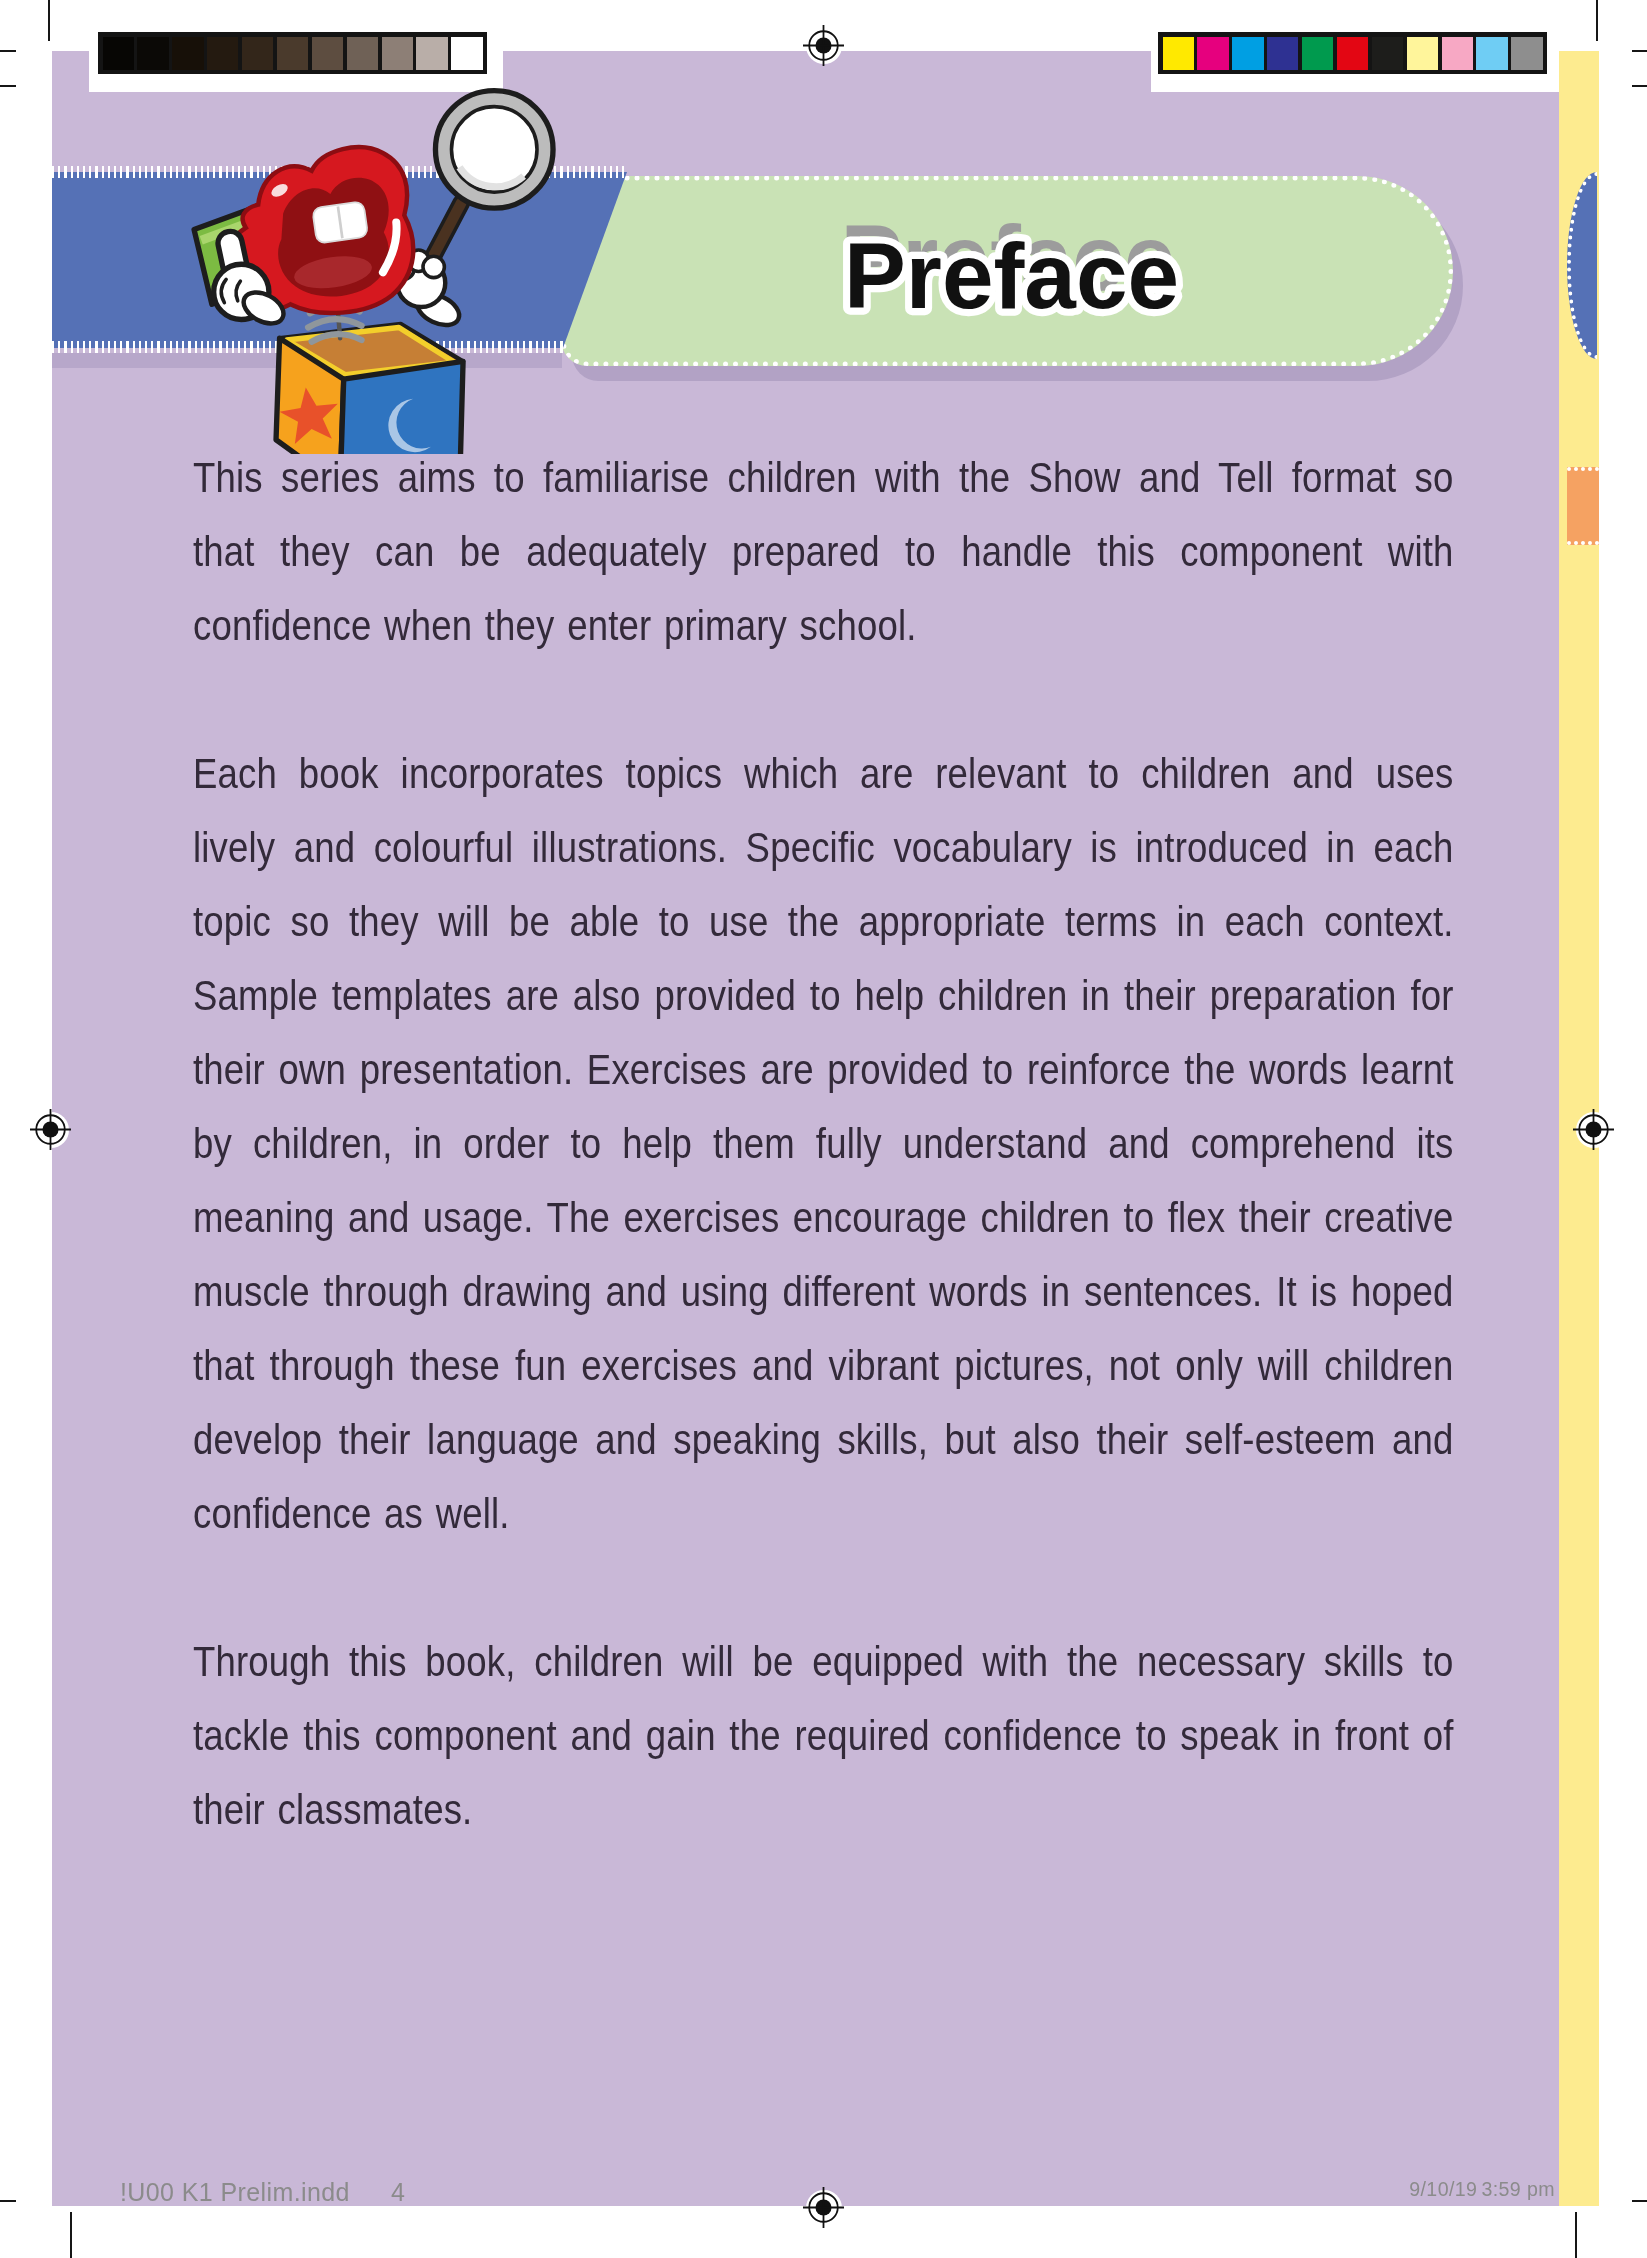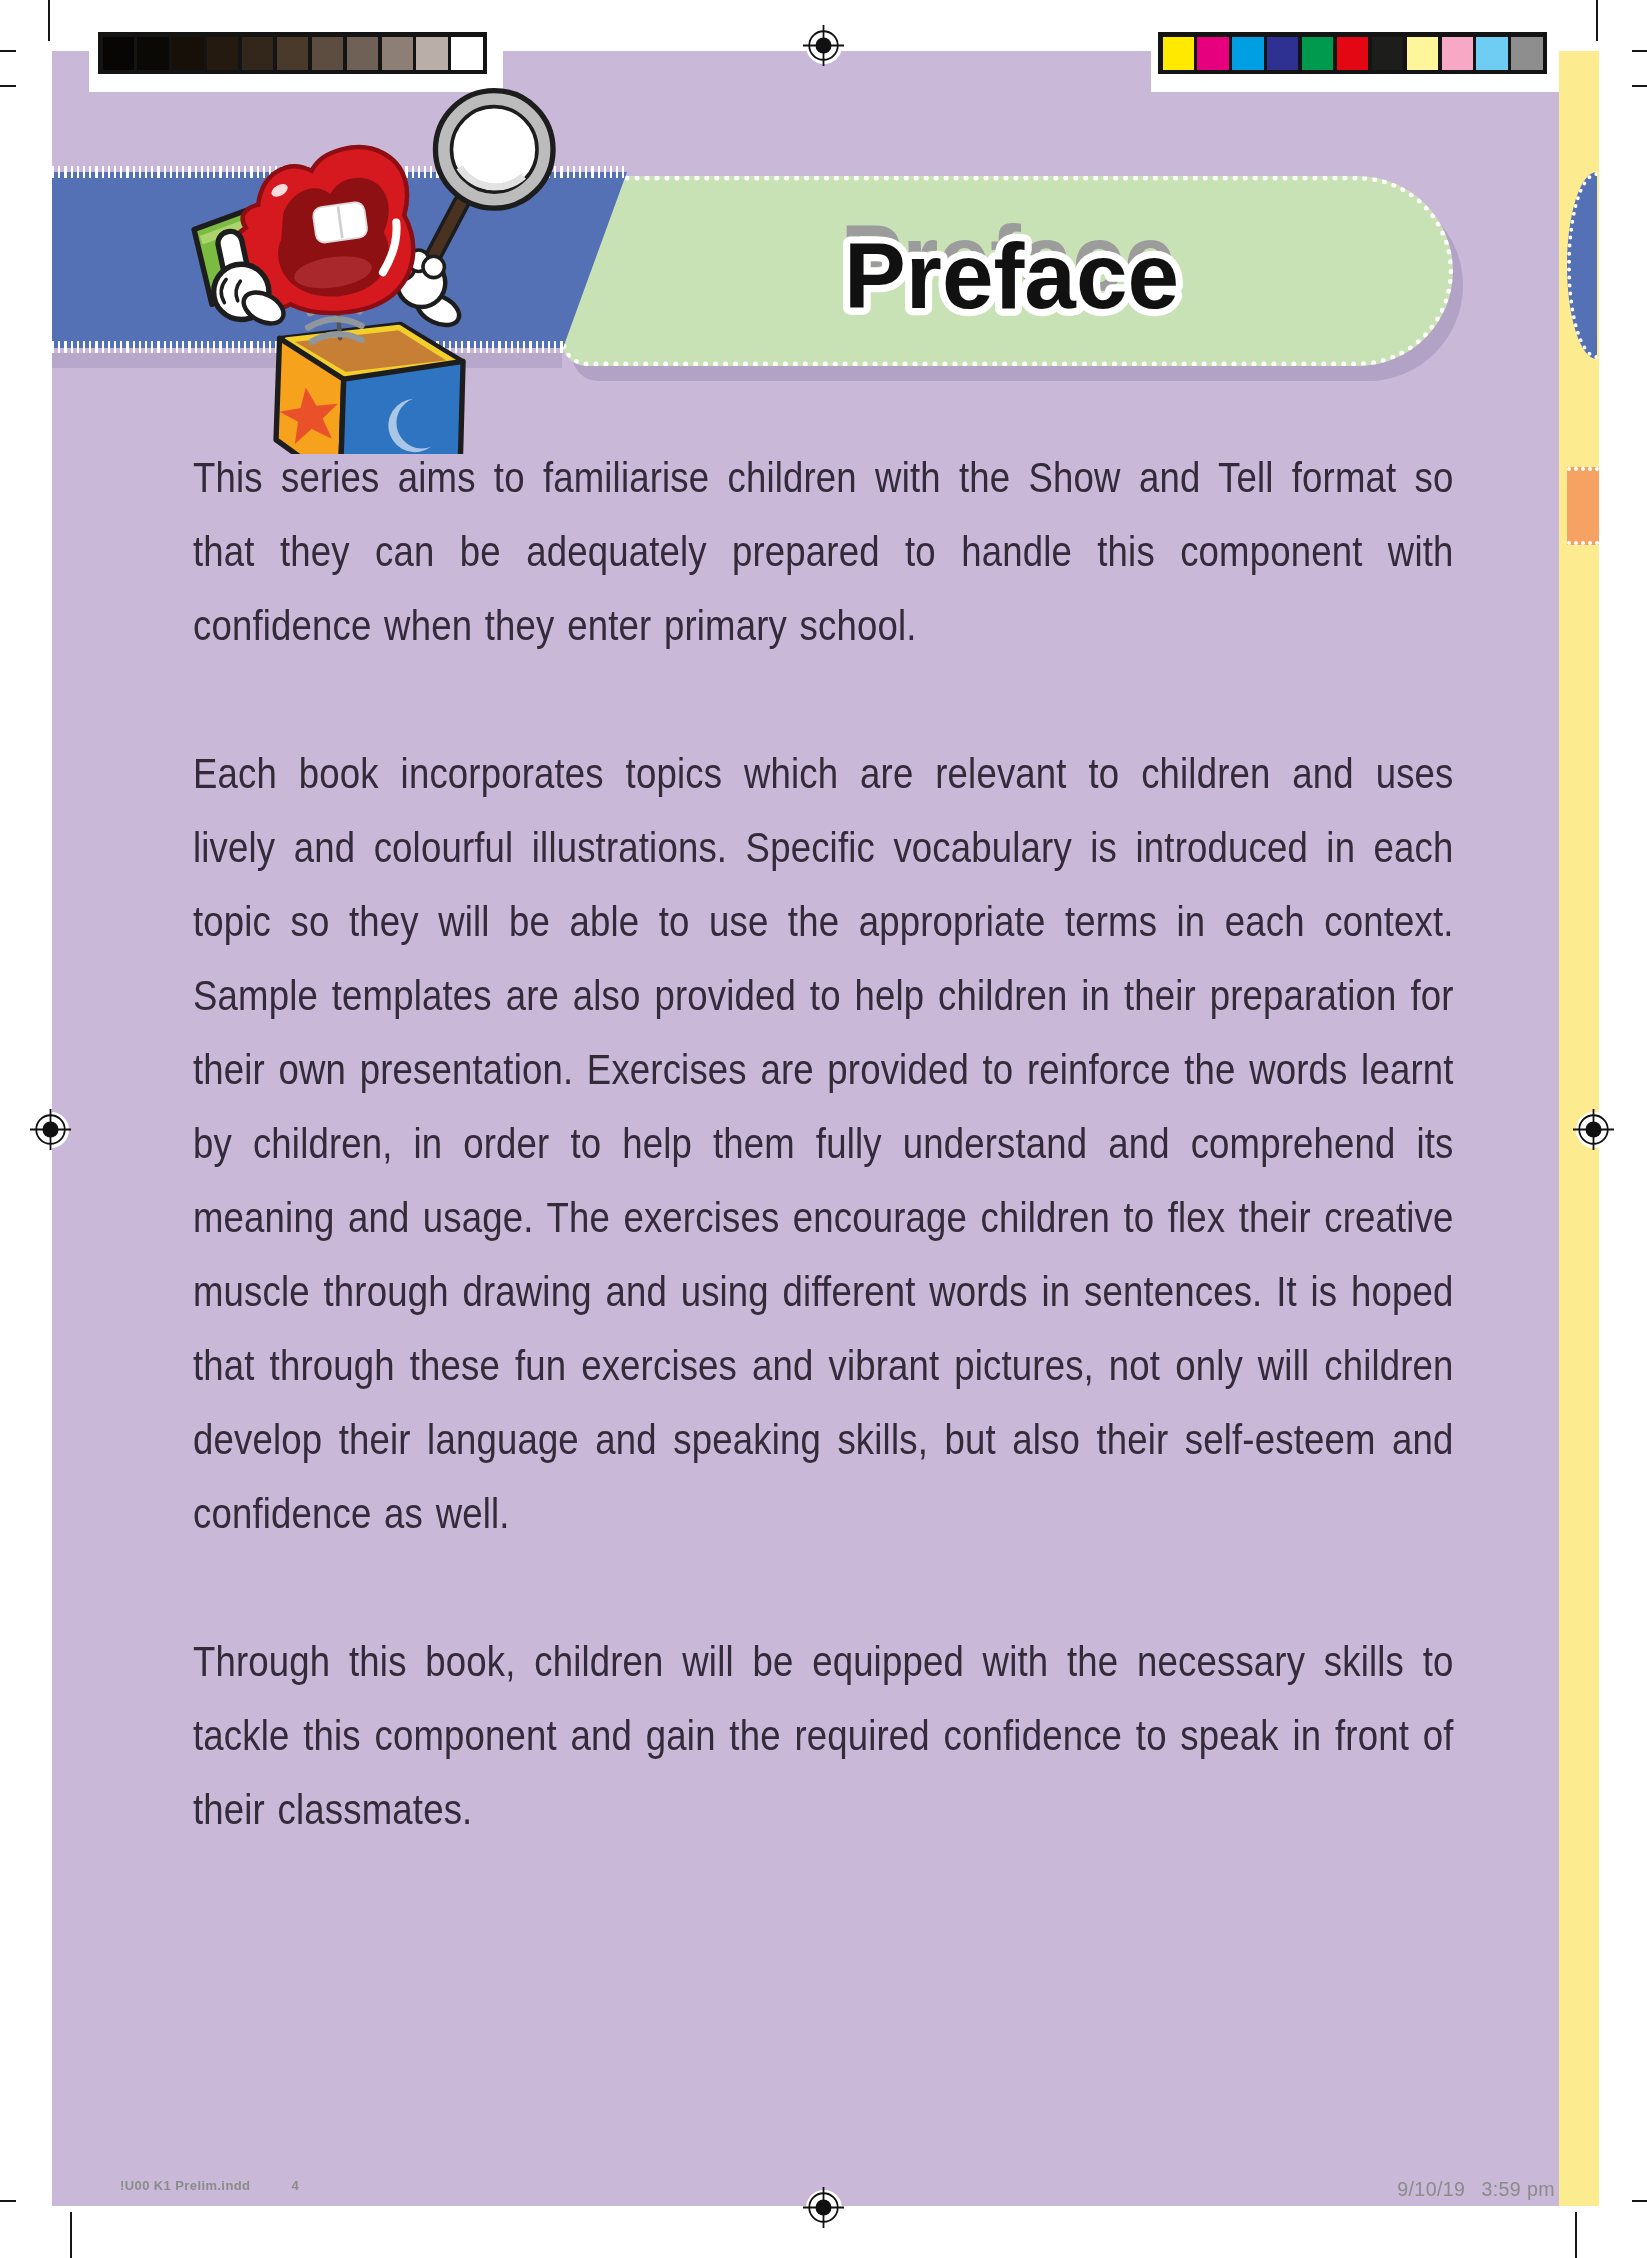--- a/index.html
+++ b/index.html
@@ -44,24 +44,24 @@
     border-top:4.5px dotted #ffffff;border-bottom:4.5px dotted #ffffff;box-sizing:border-box;z-index:2;}
   
   .content{position:absolute;left:193px;top:440px;width:1483px;z-index:2;}
   .para{
     width:1483px;transform:scaleX(0.85);transform-origin:0 0;
     font-size:43px;line-height:74px;color:#332a3a;
     text-align:justify;text-align-last:left;word-spacing:2.7px;letter-spacing:0.2px;
     margin:0 0 74px 0;
   }
   
-  .footer-left{position:absolute;left:120px;top:2178px;font-size:13px;color:#8b8b8b;z-index:2;letter-spacing:0.4px;font-weight:bold;}
+  .footer-left{position:absolute;left:120px;top:2178px;font-size:25px;color:#8b8b8b;z-index:2;letter-spacing:0.4px;}
   .footer-left .pageno{margin-left:41px;}
   .footer-right{position:absolute;right:93px;top:2178px;font-size:19.6px;color:#8b8b8b;z-index:2;letter-spacing:0.4px;}
-  .footer-right .time{margin-left:16px;}
+  .footer-right .time{margin-left:4px;}
 </style>
 </head>
 <body>
 
 <div class="canvas">
 
   <div class="page"></div>
   <div class="side-strip"></div>
 
   <div class="bar-box left"></div>

